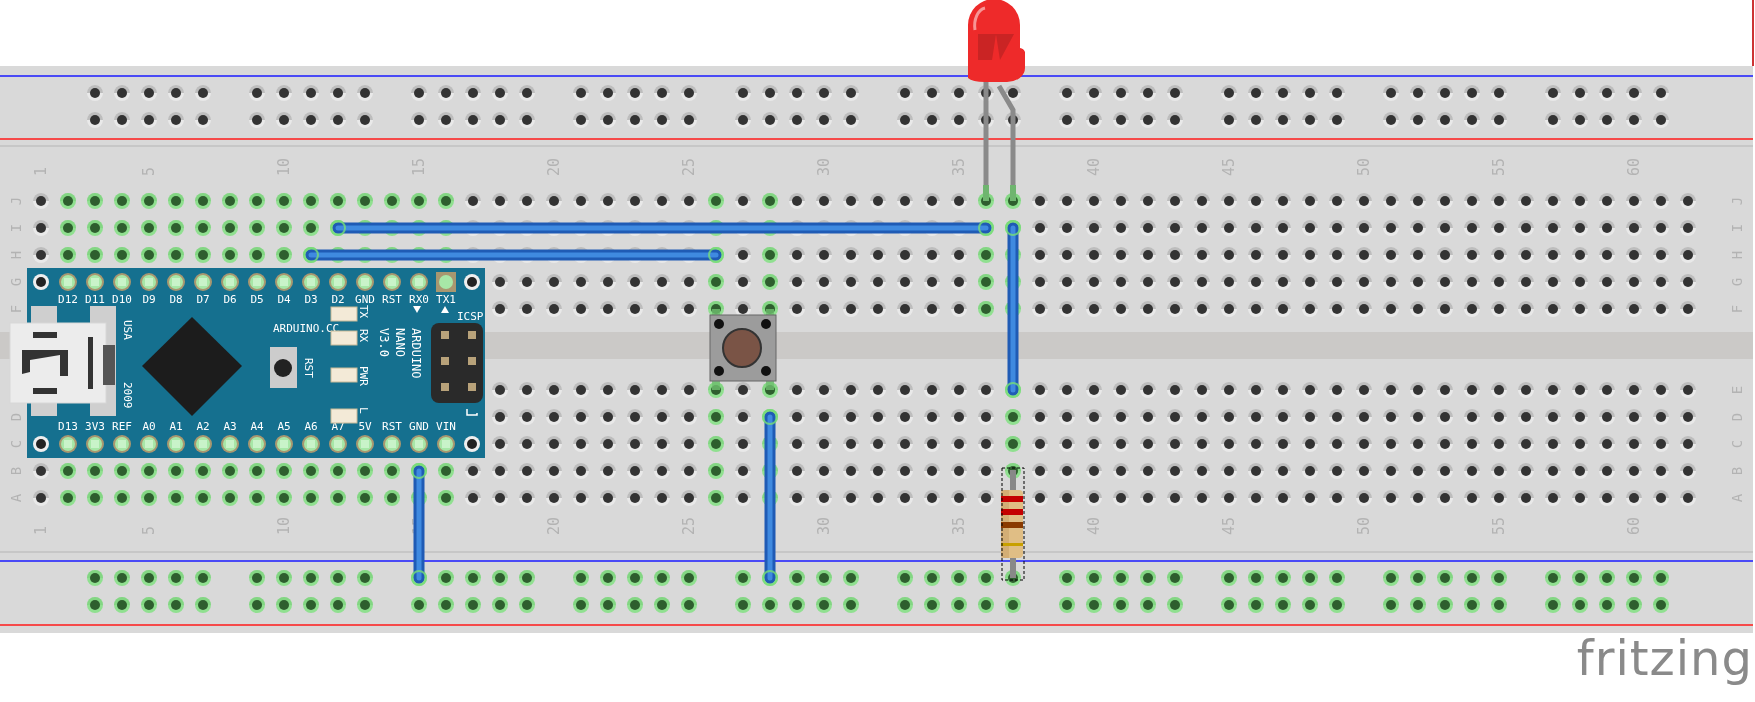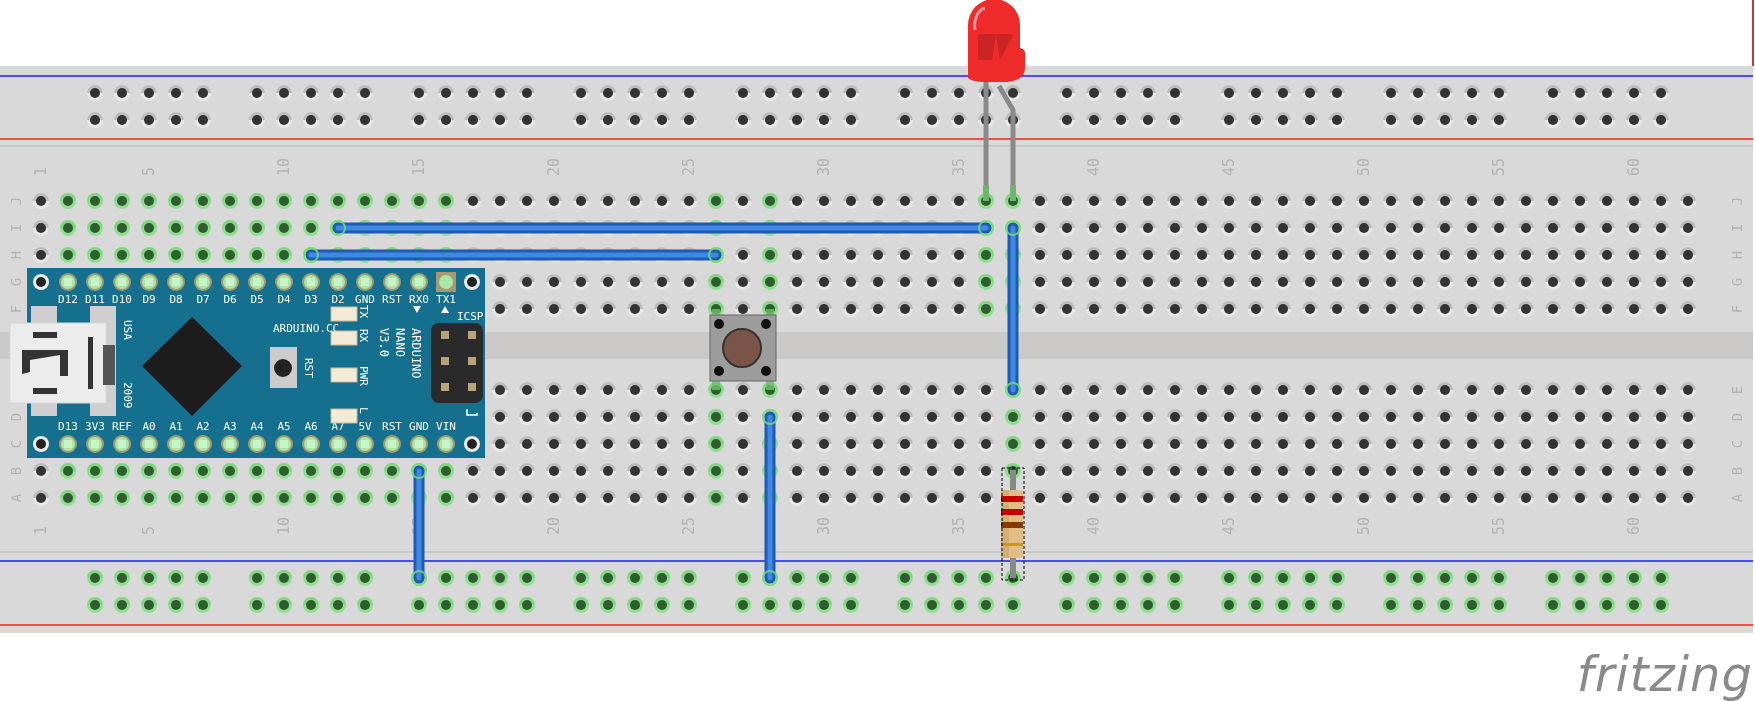--- a/index.html
+++ b/index.html
@@ -1,18 +1,18 @@
 <!DOCTYPE html>
 <html><head>
 <meta charset="utf-8">
 <style>
   html,body{margin:0;padding:0;background:#ffffff;}
   body{width:1755px;height:702px;position:relative;overflow:hidden;font-family:"DejaVu Sans Mono",monospace;}
   #stage{position:absolute;left:0;top:0;}
-  .fritz{position:absolute;right:2px;bottom:0px;font-family:"DejaVu Sans",sans-serif;font-size:48px;color:#8a8a8a;letter-spacing:1px;font-style:italic;}
+  .fritz{position:absolute;right:2px;bottom:16px;font-family:"DejaVu Sans",sans-serif;font-size:48px;color:#8a8a8a;letter-spacing:1px;}
 </style>
 </head>
 <body>
 
 <svg id="stage" width="1755" height="702" xmlns="http://www.w3.org/2000/svg">
   <g id="g-board">
       <rect x="0" y="66" width="1753" height="567" fill="#d9d9d9"></rect>
       <rect x="0" y="332" width="1753" height="27" fill="#cbc9c7"></rect>
       <line x1="0" y1="76" x2="1753" y2="76" stroke="#1a1aff" stroke-width="1.5"></line>
       <line x1="0" y1="139" x2="1753" y2="139" stroke="#ff1a1a" stroke-width="1.5"></line>

